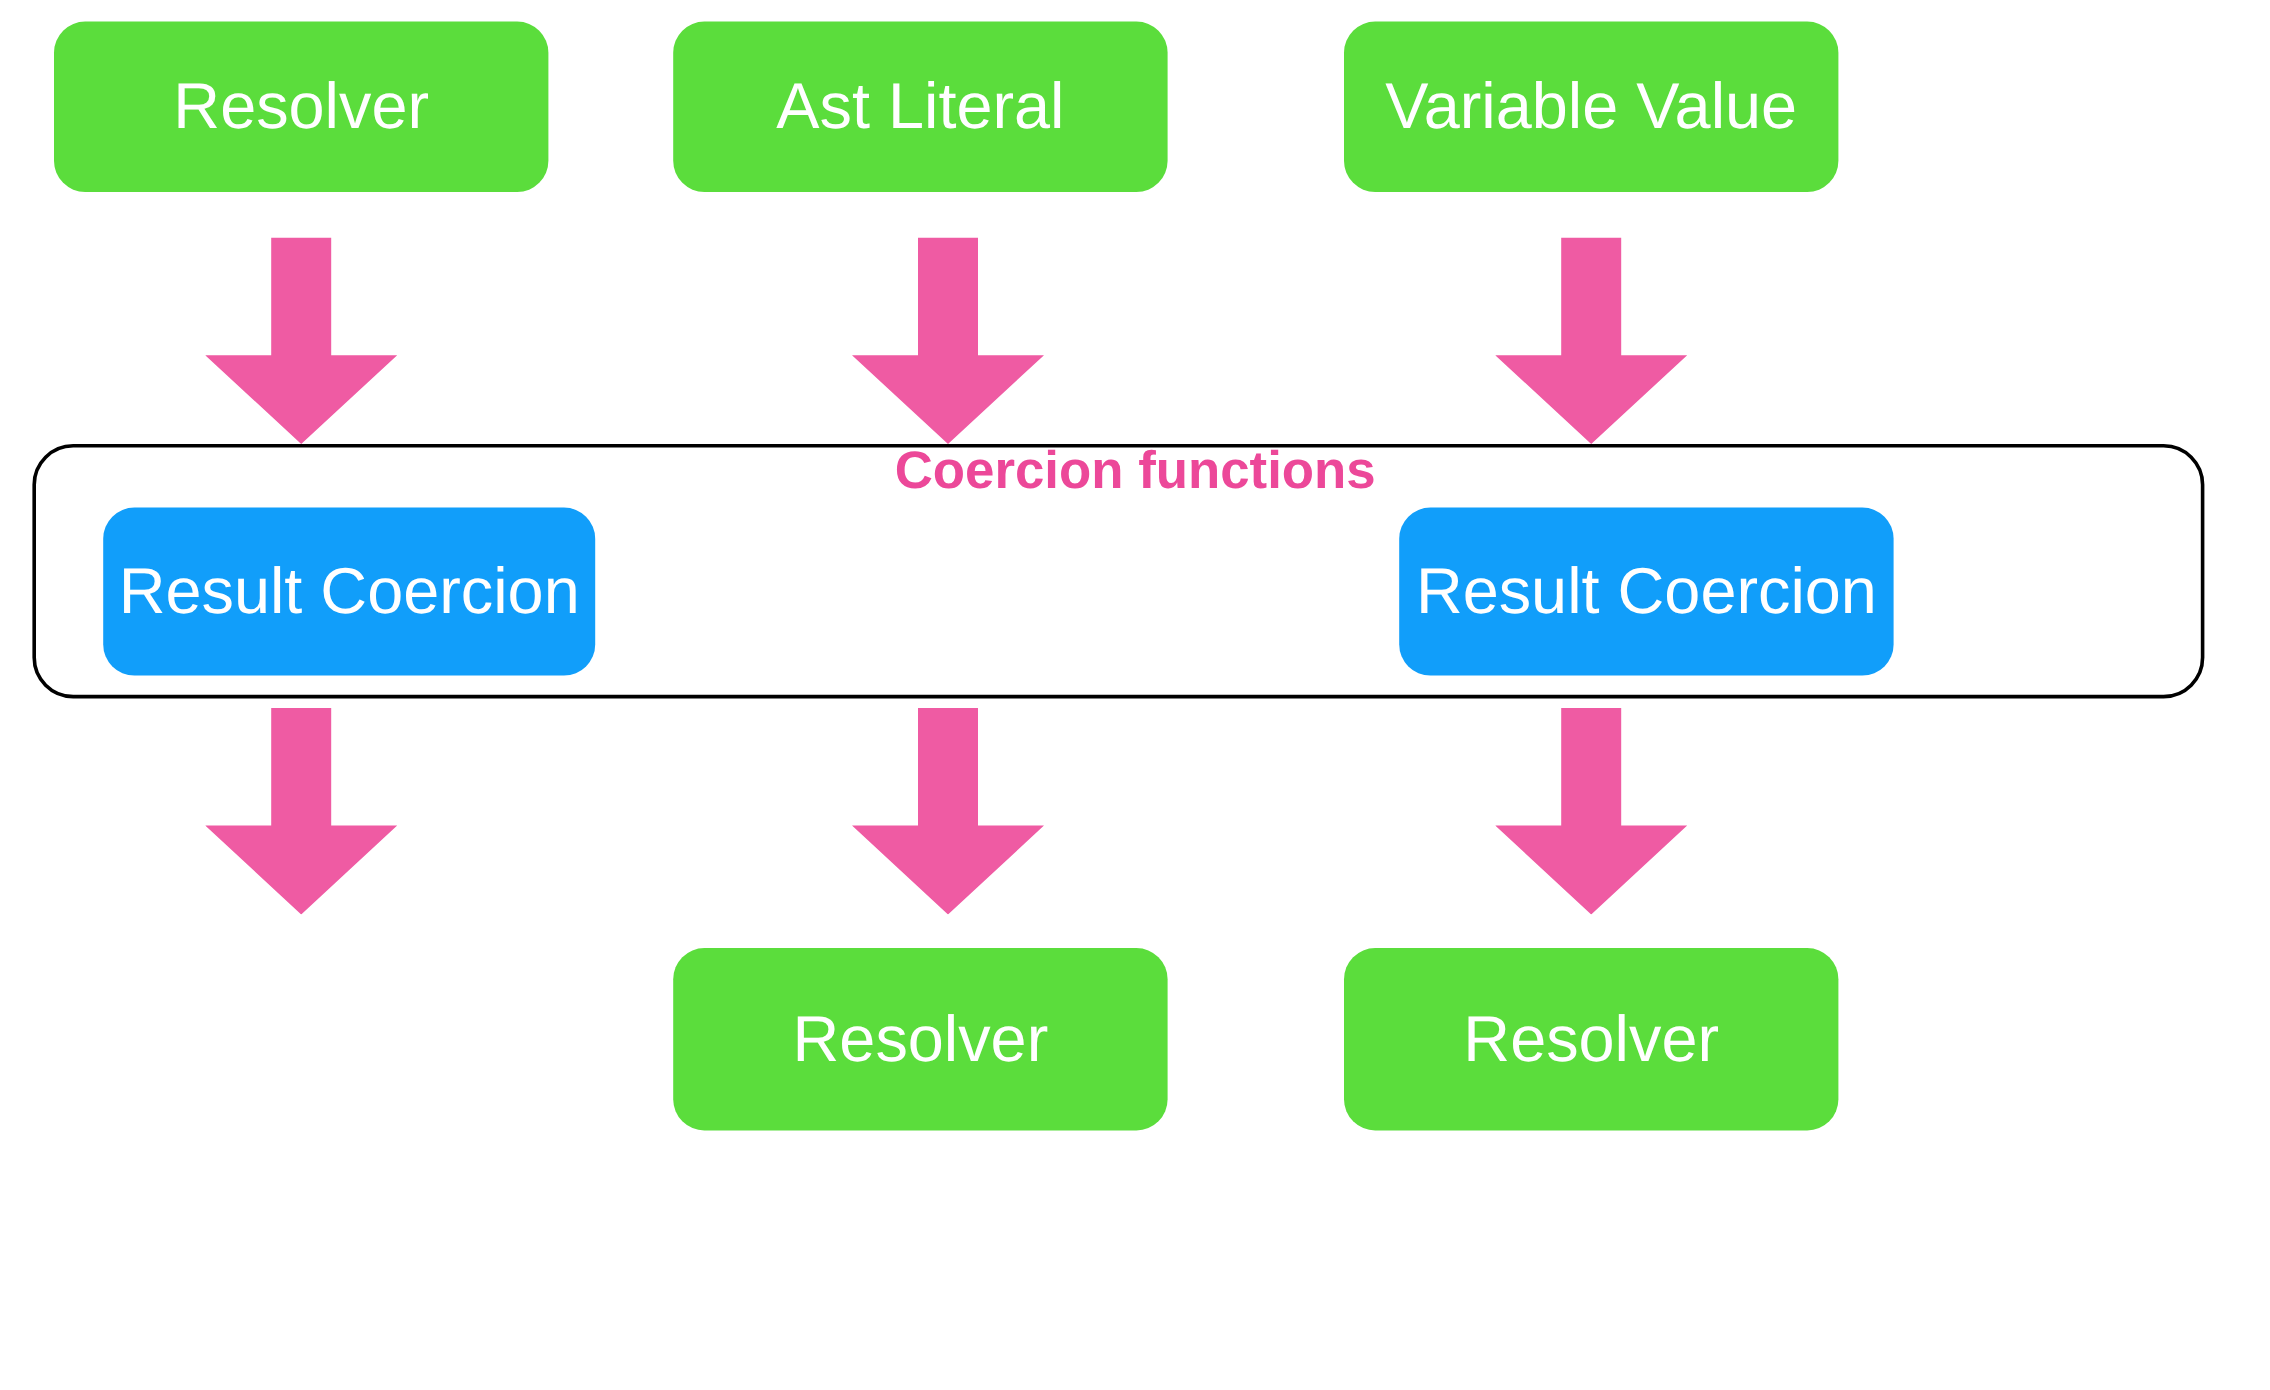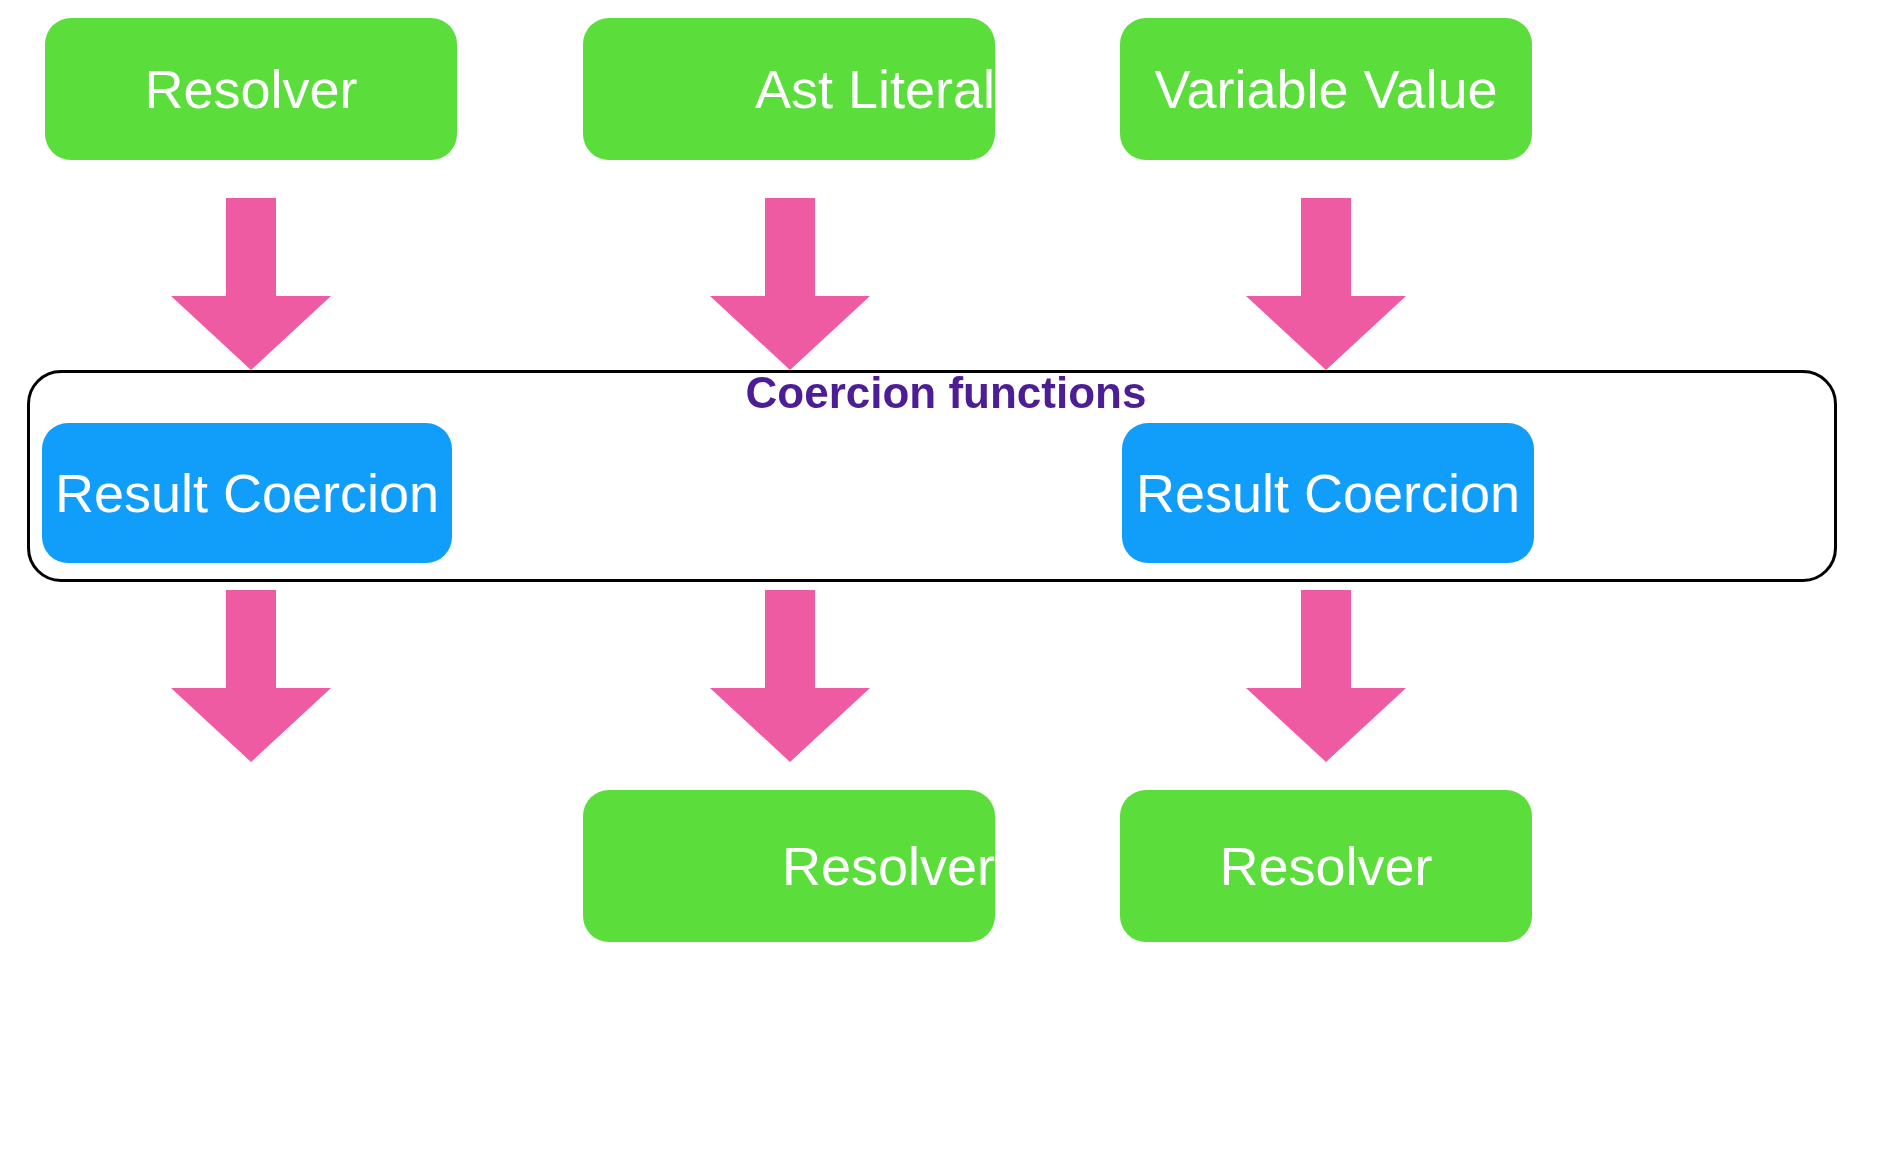--- a/index.html
+++ b/index.html
@@ -38,24 +38,24 @@
     letter-spacing: 0px;
     color: #ffffff;
     white-space: nowrap;
   }
   .node.green  { background: #5BDD3C; }
   .node.blue   { background: #119EFA; }
 
   
   .row-top    { top: 18px;  height: 142px; }
   .row-bottom { top: 790px; height: 152px; }
-  .row-mid    { top: 423px; height: 140px; }
+  .row-mid    { top: 423px; height: 140px; margin-left: 44px; }
 
   .col-1 { left: 45px;   width: 412px; }
-  .col-2 { left: 583px;  width: 412px; justify-content: flex-end; }
+  .col-2 { left: 561px;  width: 412px; }
   .col-3 { left: 1120px; width: 412px; }
 
   
   .bcol-1 { left: 42px;   width: 410px; }
   .bcol-2 { left: 583px;  width: 412px; }
   .bcol-3 { left: 1122px; width: 412px; }
 
   
   #coercion-container {
     position: absolute;
@@ -69,21 +69,21 @@
     background: transparent;
   }
   #coercion-title {
     position: absolute;
     left: 0;
     top: 371px;
     width: 1892px;
     text-align: center;
     font-size: 44px;
     font-weight: bold;
-    color: #4c1d95;
+    color: #ec4899;
     line-height: 1;
     letter-spacing: 0px;
     user-select: none;
   }
 
   
   .arrow {
     position: absolute;
     width: 160px;
     height: 172px;

